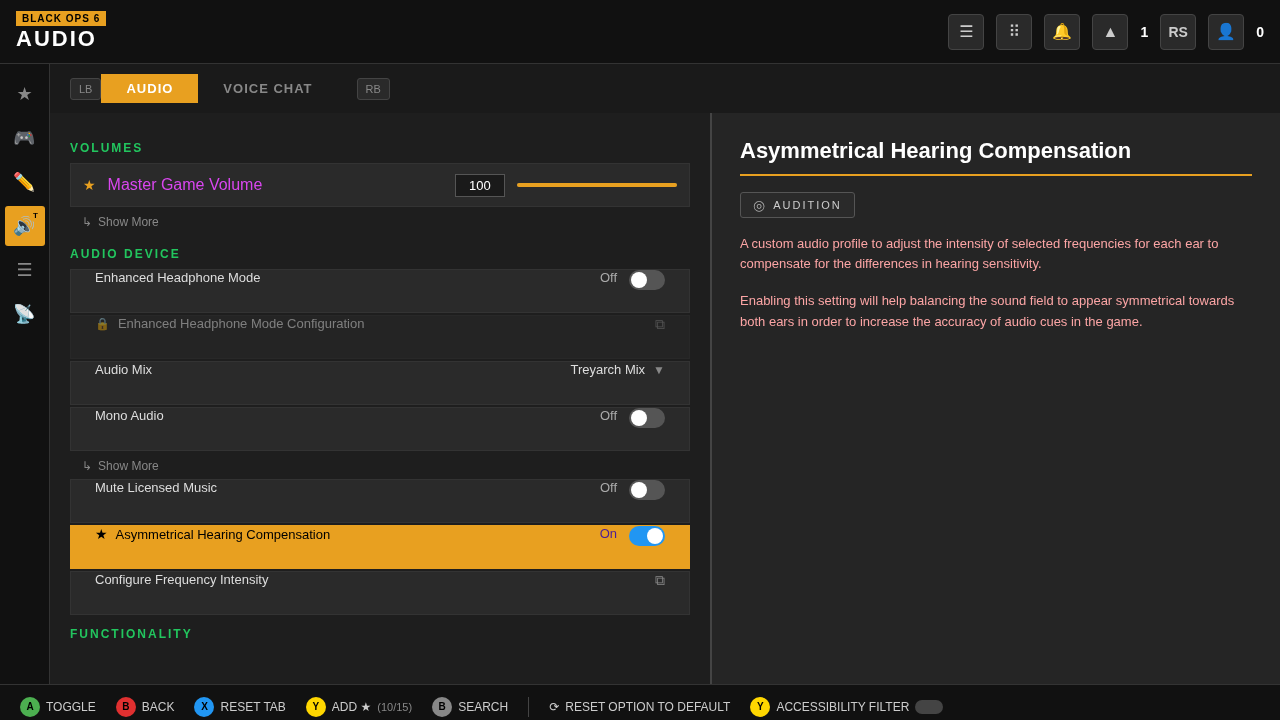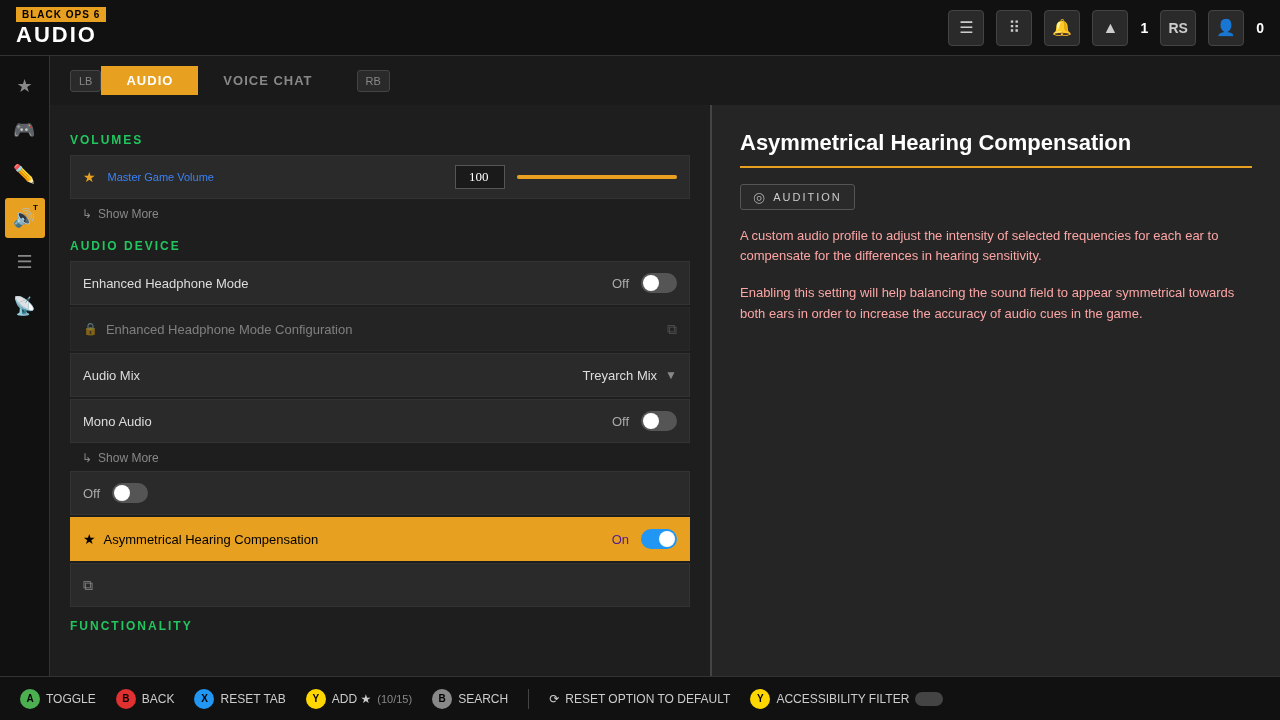--- a/index.html
+++ b/index.html
@@ -9,21 +9,21 @@
       background: #1a1a1a;
       font-family: 'Arial', sans-serif;
       color: #fff;
       overflow: hidden;
       position: relative;
     }
 
     
     .top-bar {
       background: #111;
-      height: 56px;
+      height: 64px;
       display: flex;
       align-items: center;
       padding: 0 16px;
       border-bottom: 1px solid #333;
     }
     .logo-area {
       display: flex;
       flex-direction: column;
       margin-right: auto;
     }
@@ -176,27 +176,27 @@
       font-size: 12px;
       font-weight: bold;
       letter-spacing: 2px;
       color: #22c55e;
       margin-bottom: 8px;
       margin-top: 12px;
     }
 
     .setting-row {
       display: flex;
-      align-items: center;
+      align-items: flex-start;
       background: #2a2a2a;
       border: 1px solid #333;
       margin-bottom: 2px;
       min-height: 44px;
       cursor: pointer;
-      padding: 0 12px;
+      padding: 0 24px;
     }
     .setting-row.highlighted {
       background: #e8a020;
       border-color: #e8a020;
     }
     .setting-row.highlighted .setting-label,
     .setting-row.highlighted .setting-value { color: #000; }
     .setting-row.disabled { opacity: 0.5; }
 
     .setting-label {
@@ -252,29 +252,28 @@
     .volume-row {
       display: flex;
       align-items: center;
       background: #2a2a2a;
       border: 1px solid #333;
       margin-bottom: 2px;
       min-height: 44px;
       padding: 0 12px;
       gap: 12px;
     }
-    .vol-label { flex: 1; font-size: 11px; color: #3b82f6; }
+    .vol-label { flex: 1; font-size: 16px; color: #d946ef; }
     .vol-num {
       background: #1a1a1a;
       border: 1px solid #555;
       padding: 3px 13px;
       font-size: 13px;
       color: #fff;
       min-width: 50px;
-      font-family: Liberation Serif, serif;
     }
     .vol-slider {
       width: 160px;
       height: 4px;
       background: #555;
       border-radius: 2px;
       position: relative;
     }
     .vol-slider-fill {
       height: 100%;
@@ -478,34 +477,36 @@
           <span class="setting-value">Off</span>
           <div class="toggle"></div>
         </div>
 
         <div class="show-more">
           <span>↳</span>
           <span>Show More</span>
         </div>
 
         <div class="setting-row">
+          <span class="setting-label">Mute Licensed Music</span>
           <span class="setting-value">Off</span>
           <div class="toggle"></div>
         </div>
 
         <div class="setting-row highlighted">
           <span class="setting-label">
             <span class="star-icon" style="color:#000;">★</span>
             <span>Asymmetrical Hearing Compensation</span>
           </span>
           <span class="setting-value" style="color:#4c1d95;">On</span>
           <div class="toggle on-dark"></div>
         </div>
 
         <div class="setting-row">
+          <span class="setting-label">Configure Frequency Intensity</span>
           <span class="ext-icon">⧉</span>
         </div>
 
         <div class="section-title">FUNCTIONALITY</div>
 
       </div>
 
       <div class="detail-panel">
         <div class="detail-title">Asymmetrical Hearing Compensation</div>
         <div class="audition-badge">

